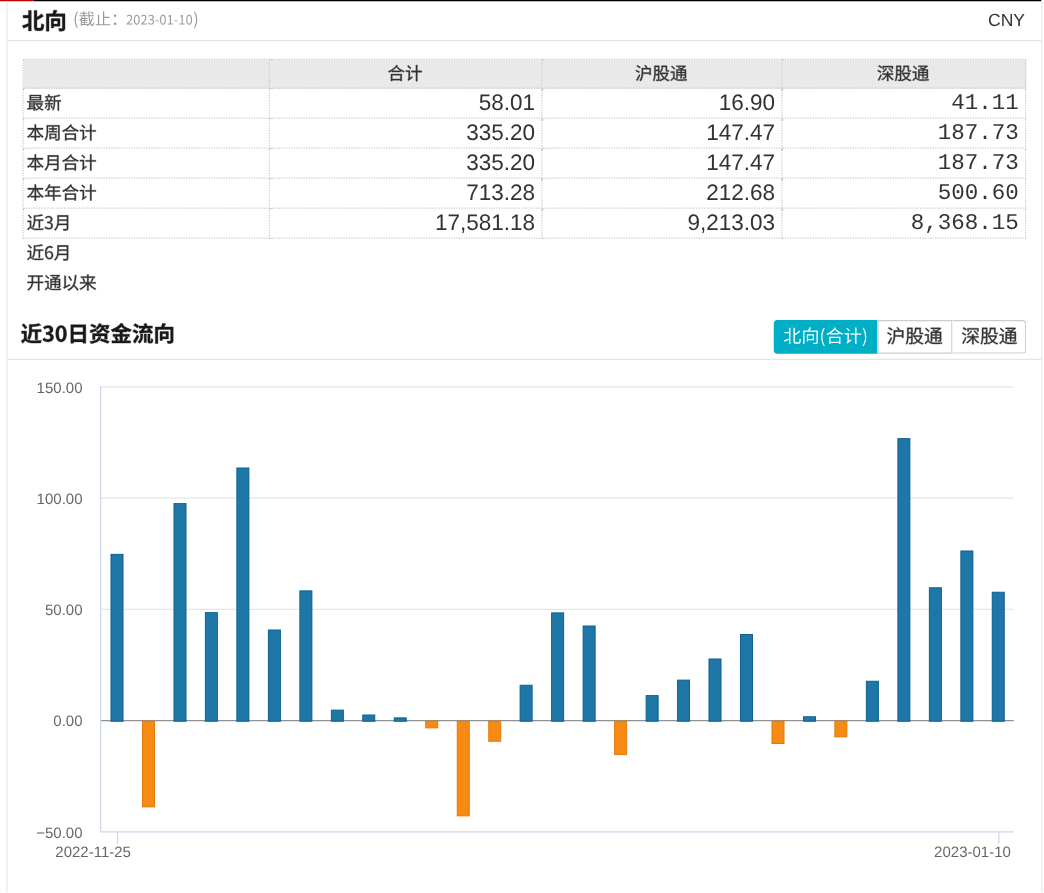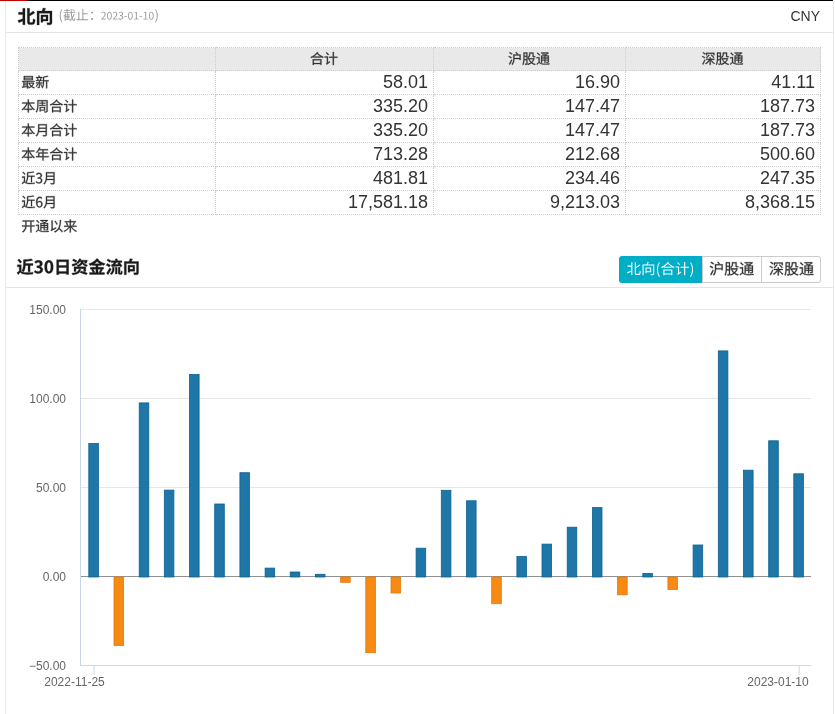--- a/index.html
+++ b/index.html
@@ -9,21 +9,21 @@
 #lbord { left:5px; top:1px; width:1px; height:713px; background:#e9e9e9; }
 #rbord { left:833px; top:1px; width:1px; height:713px; background:#e9e9e9; }
 #cny { right:15px; top:8px; font-size:14px; color:#333; }
 .hline { left:6px; width:827px; height:1px; background:#e5e5e5; }
 table { position:absolute; left:18px; top:47px; width:802px; border-collapse:collapse; table-layout:fixed; font-size:18px; color:#333; }
 td { border:1px dotted #ccc; height:24px; text-align:right; padding-right:5px; }
 tr.hd td { background:#e9e9e9; height:23px; }
 td.c1 { width:197px; }
 td:nth-child(2) { width:218px; }
 td:nth-child(3) { width:192px; }
-td:nth-child(4) { width:195px; }
+td:nth-child(4) { width:195px;font-family:Liberation Mono, monospace; }
 #btn1 { left:619px; top:256px; width:83px; height:27px; background:#00aec6; border-radius:3px 0 0 3px; }
 #btn2 { left:702px; top:256px; width:60px; height:27px; background:#fff; border:1px solid #ccc; }
 #btn3 { left:762px; top:256px; width:59px; height:27px; background:#fff; border:1px solid #ccc; border-left:none; border-radius:0 3px 3px 0; }
 #ov { position:absolute; left:0; top:0; pointer-events:none; }
 </style></head>
 <body>
 <div id="page">
 <div class="abs" id="topred"></div>
     <div class="abs" id="topblk"></div>
 <div class="abs" id="lbord"></div>
@@ -54,26 +54,20 @@
           <td class="c1"></td>
           <td>335.20</td>
           <td>147.47</td>
           <td>187.73</td>
         </tr>
         <tr>
           <td class="c1"></td>
           <td>713.28</td>
           <td>212.68</td>
           <td>500.60</td>
-        </tr>
-        <tr>
-          <td class="c1"></td>
-          <td>481.81</td>
-          <td>234.46</td>
-          <td>247.35</td>
         </tr>
         <tr>
           <td class="c1"></td>
           <td>17,581.18</td>
           <td>9,213.03</td>
           <td>8,368.15</td>
         </tr>
       </tbody>
     </table>
 <div class="abs" id="btn1"></div>

